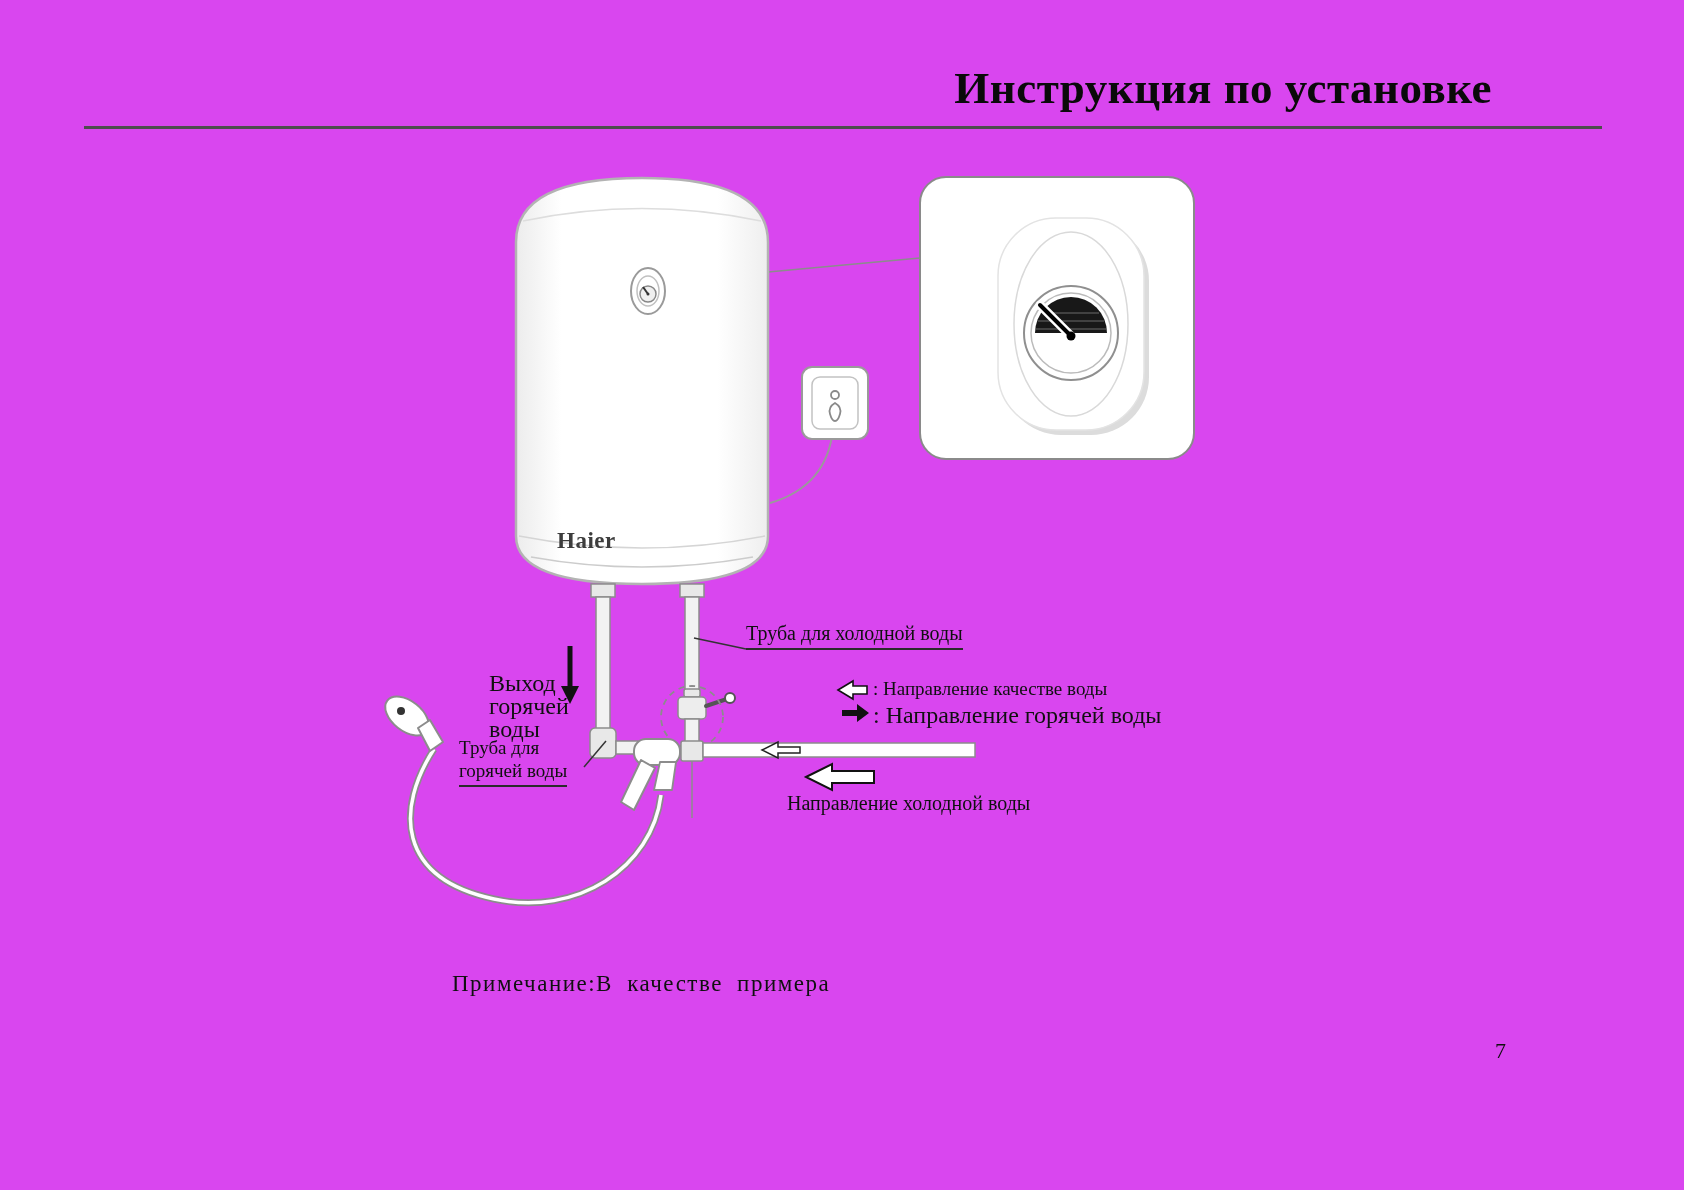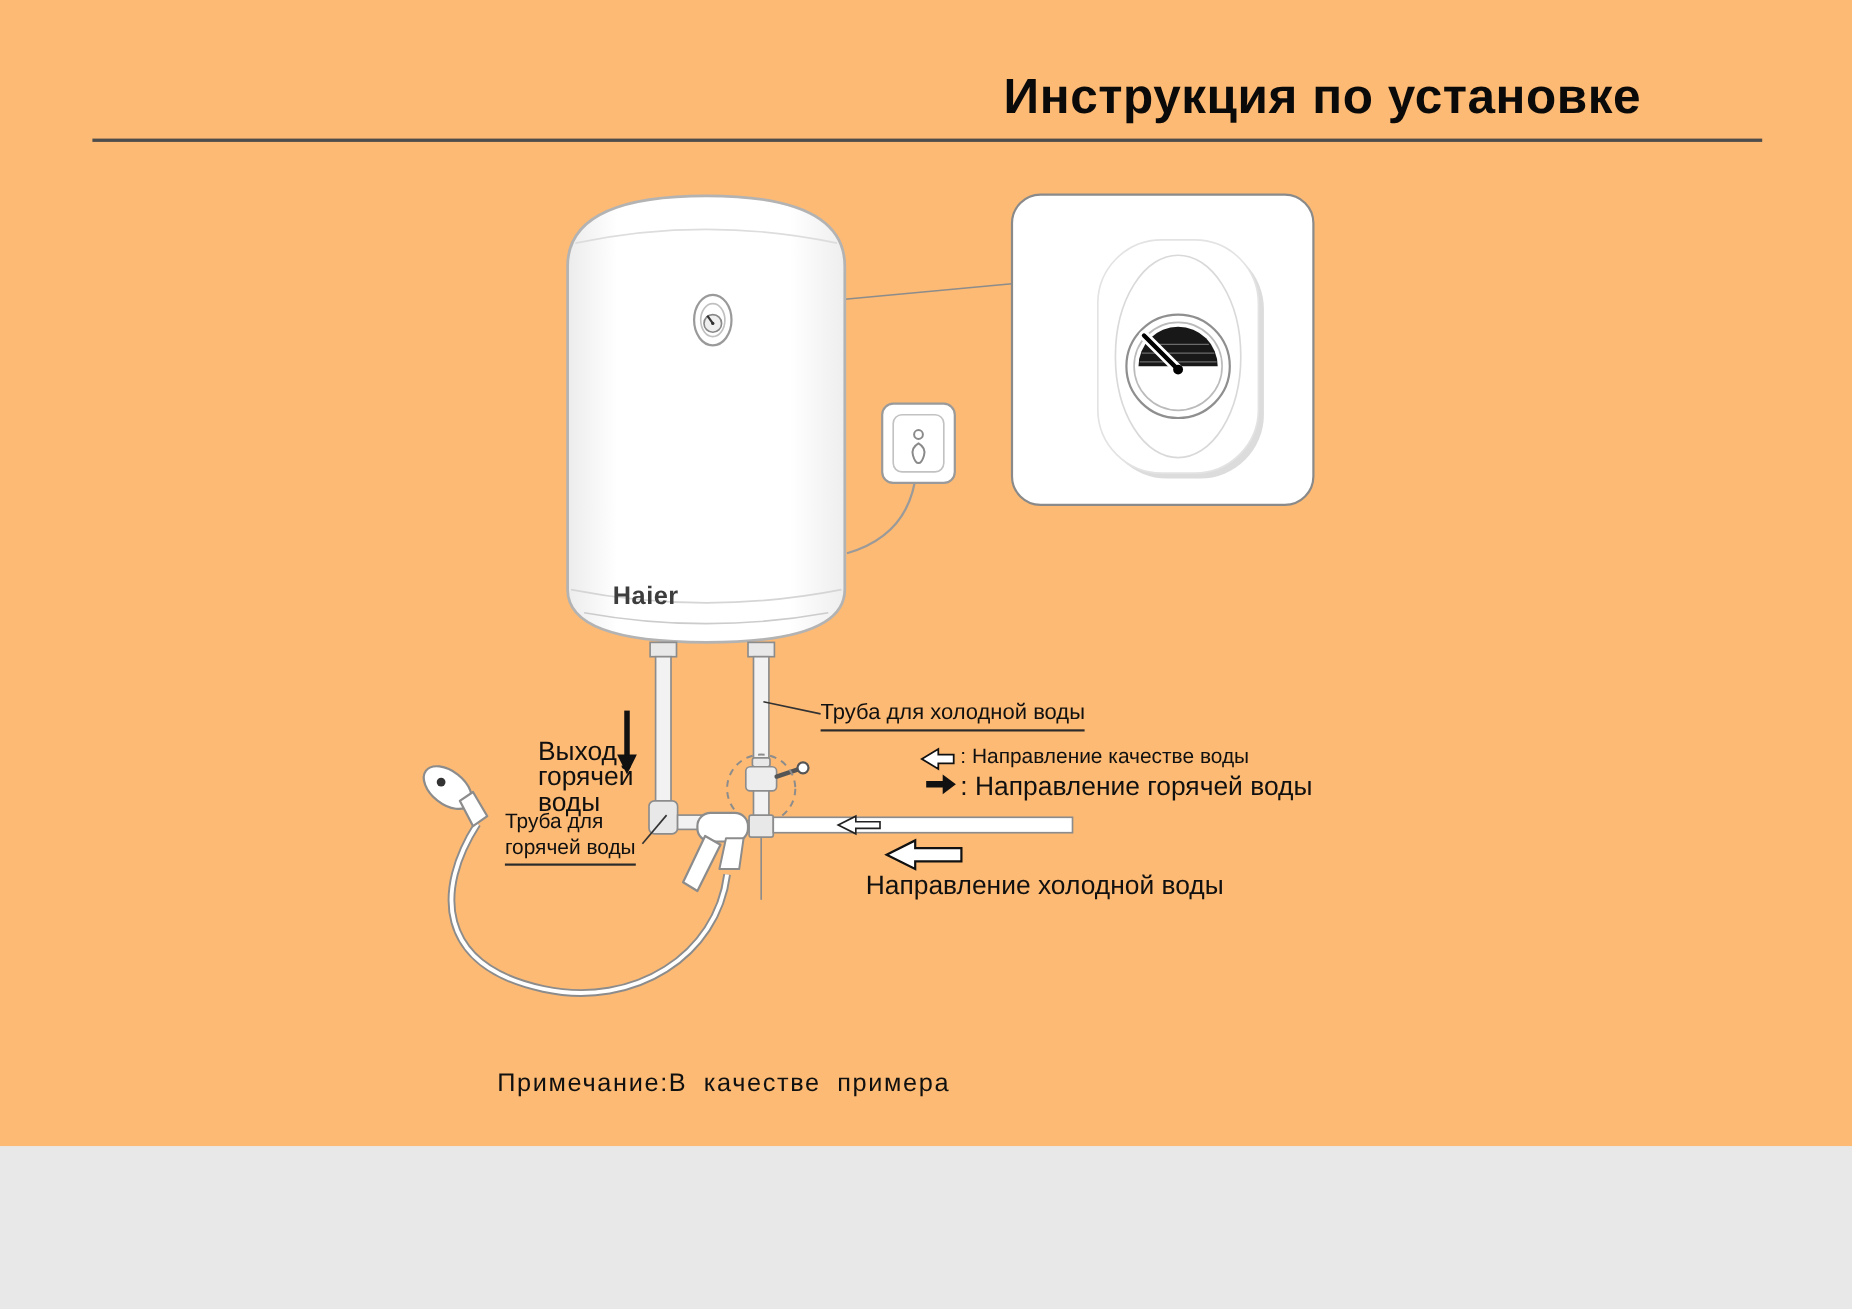--- a/index.html
+++ b/index.html
@@ -1,44 +1,44 @@
 <!DOCTYPE html>
 <html><head>
 <meta charset="utf-8">
 <style>
   html,body{margin:0;padding:0;background:#e8e8e8;}
   .page{
     position:relative;
-    width:1684px;height:1042px;
-    background:#fdba74;
-    font-family:Liberation Sans, sans-serif;
+    width:1684px;height:1190px;
+    background:#d946ef;
+    font-family:Liberation Serif, serif;
     overflow:hidden;
     margin:0 auto;
   }
   .title{
     position:absolute;top:62px;right:192px;margin:0;
     font-size:45px;font-weight:bold;color:#0a0a0a;letter-spacing:.5px;
   }
   .rule{
     position:absolute;left:84px;top:126px;width:1518px;height:3px;background:#4d4d4d;
   }
   .diagram{position:absolute;left:0;top:0;}
   .label{position:absolute;color:#101010;}
   .pre{white-space:pre-line;}
   .u{border-bottom:2px solid #2b2b2b;padding-bottom:3px;}
   .brand{
     left:557px;top:528px;width:118px;text-align:left;
     font-size:23px;font-weight:bold;color:#3d3d3d;letter-spacing:.5px;
   }
   .hot-outlet{left:489px;top:672px;font-size:24px;line-height:23px;}
-  .cold-pipe{left:746px;top:622px;font-size:20px;margin-top:15px;}
+  .cold-pipe{left:746px;top:622px;font-size:20px;}
   .legend-cold{left:873px;top:678px;font-size:19px;}
   .legend-hot{left:873px;top:702px;font-size:24px;}
   .hot-pipe{left:459px;top:736px;font-size:19px;line-height:23px;}
-  .cold-direction{left:787px;top:792px;font-size:24px;}
+  .cold-direction{left:787px;top:792px;font-size:20px;}
   .note{left:452px;top:928px;font-size:23px;letter-spacing:1.5px;word-spacing:7px;margin-top:43px;}
   .pagenum{left:1495px;top:1038px;font-size:22px;}
 </style>
 </head>
 <body>
 
 <div class="page">
 
   <h1 class="title">Инструкция по установке</h1>
   <div class="rule"></div>

